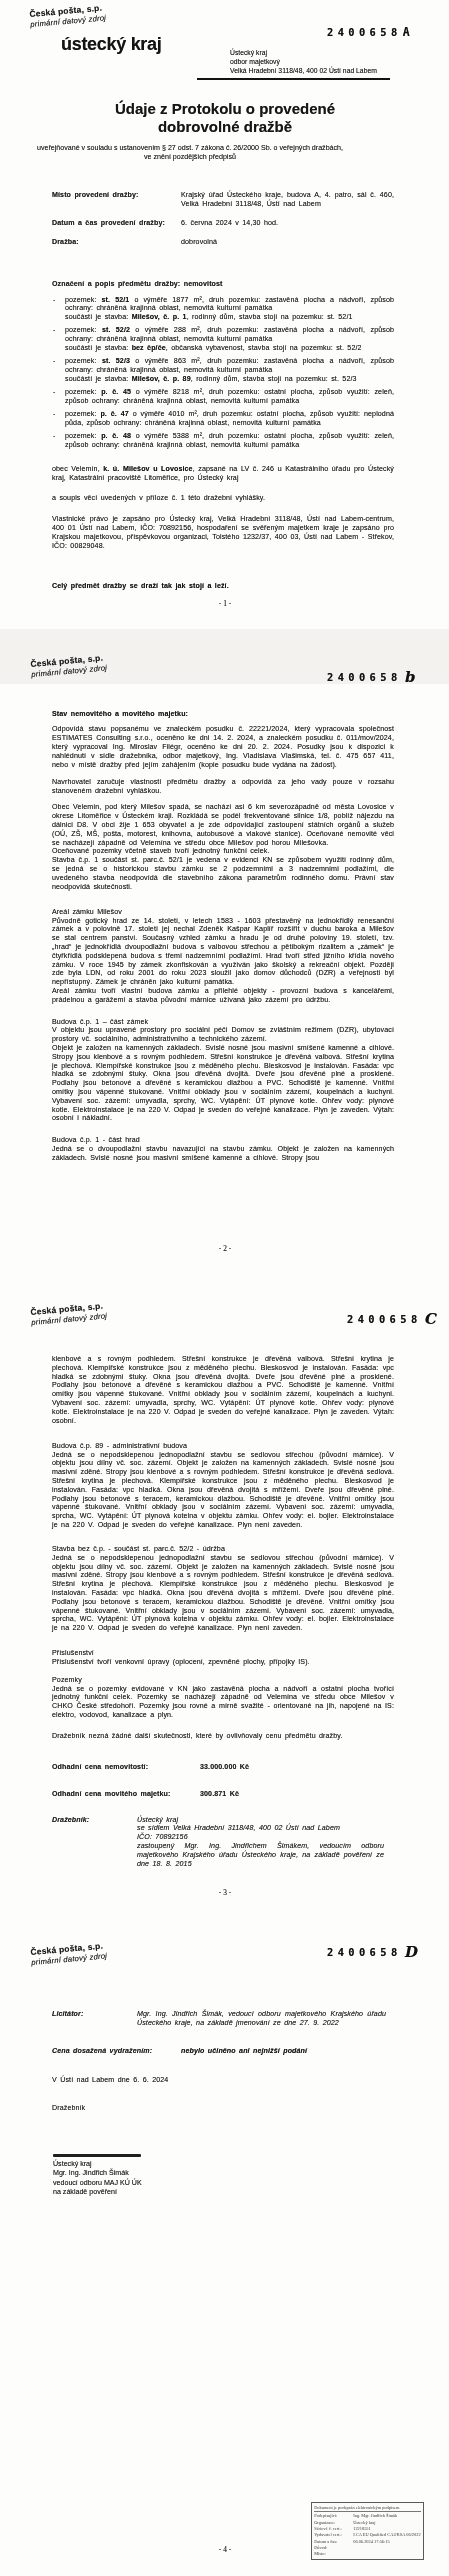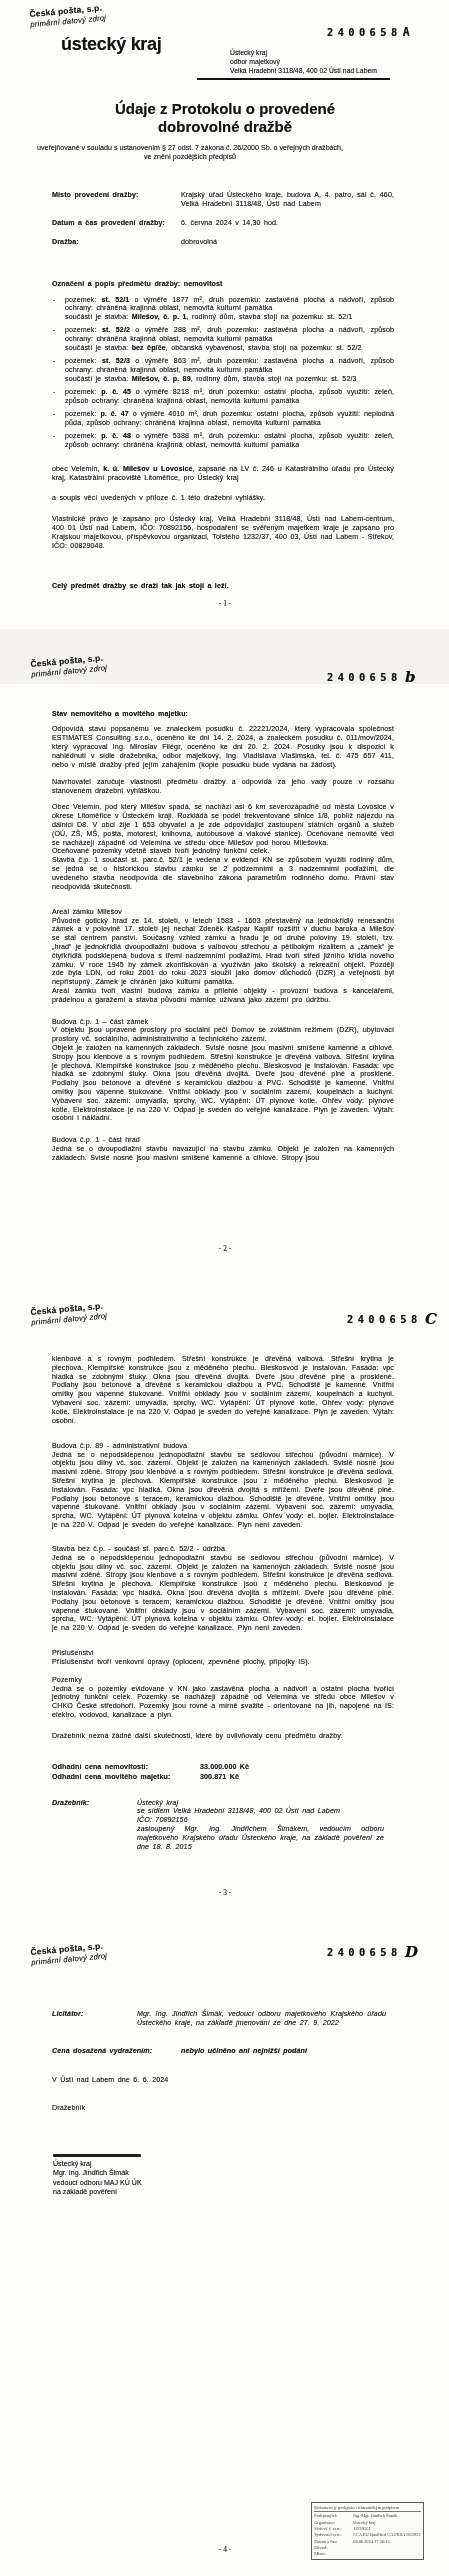--- a/index.html
+++ b/index.html
@@ -31,21 +31,21 @@
   .frow{display:flex;}
   .flabel{width:129px;flex:none;font-weight:bold;}
   .fvalue{flex:1;text-align:justify;}
   .heading{font-weight:bold;margin-top:33px;}
   .bullets{margin-top:6.6px;}
   .bullet{position:relative;padding-left:13px;margin-bottom:4.4px;}
   .bullet::before{content:"-";position:absolute;left:1.1px;top:0;}
   .bl{text-align:justify;}
   .mt12{margin-top:6.6px;}.mt14{margin-top:7.7px;}.mt16{margin-top:8.8px;}.mt18{margin-top:10px;}
   .mt20{margin-top:11px;}.mt22{margin-top:12px;}.mt24{margin-top:13px;}.mt28{margin-top:15.3px;}
-  .mt30{margin-top:16.4px;}.mt40{margin-top:22px;}.mt44{margin-top:32px;}.mt10{margin-top:2px;align-items:center;}
+  .mt30{margin-top:16.4px;}.mt40{margin-top:22px;}.mt44{margin-top:32px;}.mt10{margin-top:19px;align-items:center;}
   .pagenum{width:450px;text-align:center;font-family:"Liberation Serif",serif;font-size:7.4px;color:#2a2a2a;}
   .prow{display:flex;font-weight:bold;}
   .plabel{width:148px;flex:none;}
   .drow{display:flex;font-style:italic;}
   .dlabel{width:85px;flex:none;font-weight:bold;}
   .dvalue{max-width:247px;text-align:justify;}
   .dvalue-plain{max-width:249px;}
   .sigrule{background:#1f1f1f;border-radius:1.1px;}
   .sig{font-size:7.1px;line-height:9.3px;}
   

